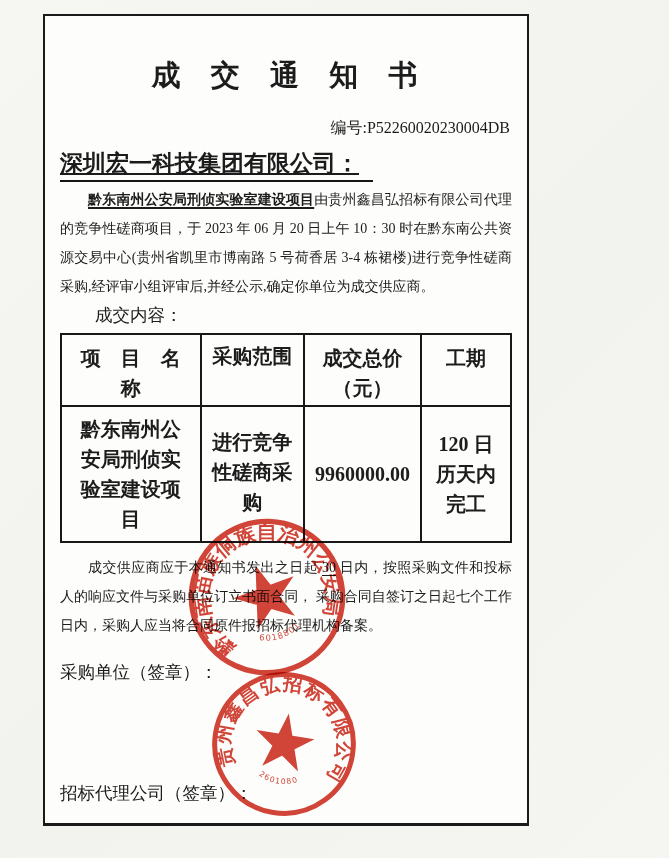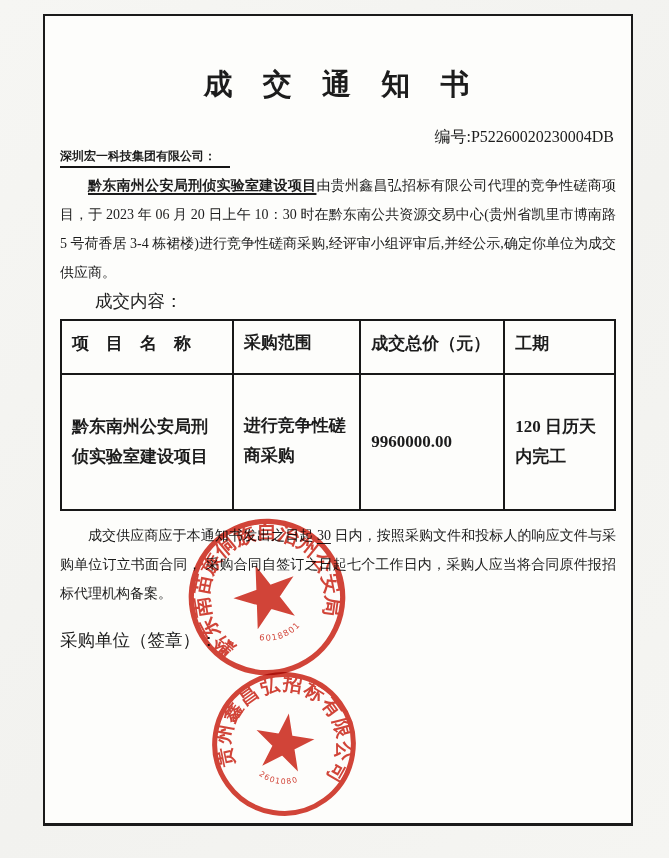--- a/index.html
+++ b/index.html
@@ -11,46 +11,48 @@
     overflow: hidden;
   }
   .scan-bg {
     position: relative;
     width: 669px; height: 858px;
     background: linear-gradient(135deg, #f6f6f3 0%, #f2f2ef 55%, #f5f5f2 100%);
   }
   .page {
     position: absolute;
     left: 43px; top: 14px;
-    width: 590px; height: 812px;
+    width: 486px; height: 812px;
     background: #fdfdfb;
     border: 2.5px solid #1a1a1a;
     border-bottom-width: 3.5px;
-    padding: 17px 15px;
+    padding: 8px 15px;
   }
   .title {
     margin-top: 32px;
     text-align: center;
     font-size: 29px;
     font-weight: bold;
     letter-spacing: 3px;
     word-spacing: 17px;
   }
   .doc-no {
     margin-top: 22px;
     text-align: right;
     font-size: 16px;
     padding-right: 2px;
   }
   .recipient {
-    font-size: 12px;
+    margin-top: 9px;
+    font-size: 23px;
     font-weight: bold;
     width: fit-content;
     padding: 0 14px 1px 0;
     border-bottom: 2px solid #151515;
+    text-decoration: underline;
   }
   .para {
     font-size: 14px;
     line-height: 29px;
     text-align: justify;
     text-indent: 2em;
   }
   .para.intro { margin-top: 3px; }
   .u-proj {
     font-weight: bold;
@@ -67,22 +69,23 @@
     line-height: 29px;
     text-indent: 2em;
   }
   table.award {
     width: 100%;
     border-collapse: collapse;
     margin-top: 3px;
   }
   table.award td {
     border: 2px solid #181818;
+    text-align: center;
     vertical-align: middle;
-    font-size: 17px;
+    font-size: 20px;
     font-weight: bold;
     padding: 2px 10px;
     line-height: 30px;
   }
   table.award tr.hdr td { height: 54px; vertical-align: top; padding-top: 8px; }
   table.award tr.data td { height: 136px; }
   td.c1 { width: 31%; }
   td.c2 { width: 23%; font-family: Liberation Mono, monospace; }
   td.c3 { width: 26%; }
   td.c4 { width: 20%; }
@@ -161,20 +164,21 @@
           <td class="c3">9960000.00</td>
           <td class="c4">120 日历天内完工</td>
         </tr>
       </tbody>
     </table>
 
     <div class="para terms"><span>成交供应商应于本通知书发出之日起 </span><span class="u-days">30</span><span> 日内，按照采购文件和投标人的响应文件与采购单位订立书面合同， 采购合同自签订之日起七个工作日内，采购人应当将合同原件报招标代理机构备案。</span></div>
 
     <div class="sign-line sign-purchaser">采购单位（签章）：</div>
 
+    <div class="sign-line sign-agency">招标代理公司（签章）：</div>
 
 
     <div class="seal seal-purchaser">
       <svg viewBox="0 0 200 200">
         <defs>
           <path id="sealArc1" d="M 70.4 163.4 A 70 70 0 1 1 129.6 163.4" fill="none"></path>
           <path id="sealNum1" d="M 74 145 A 52 52 0 0 0 126 145" fill="none"></path>
         </defs>
         <circle class="ring" cx="100" cy="100" r="90"></circle>
         <polygon class="star" points="100,60 123.51,132.36 61.96,87.64 138.04,87.64 76.49,132.36"></polygon>

